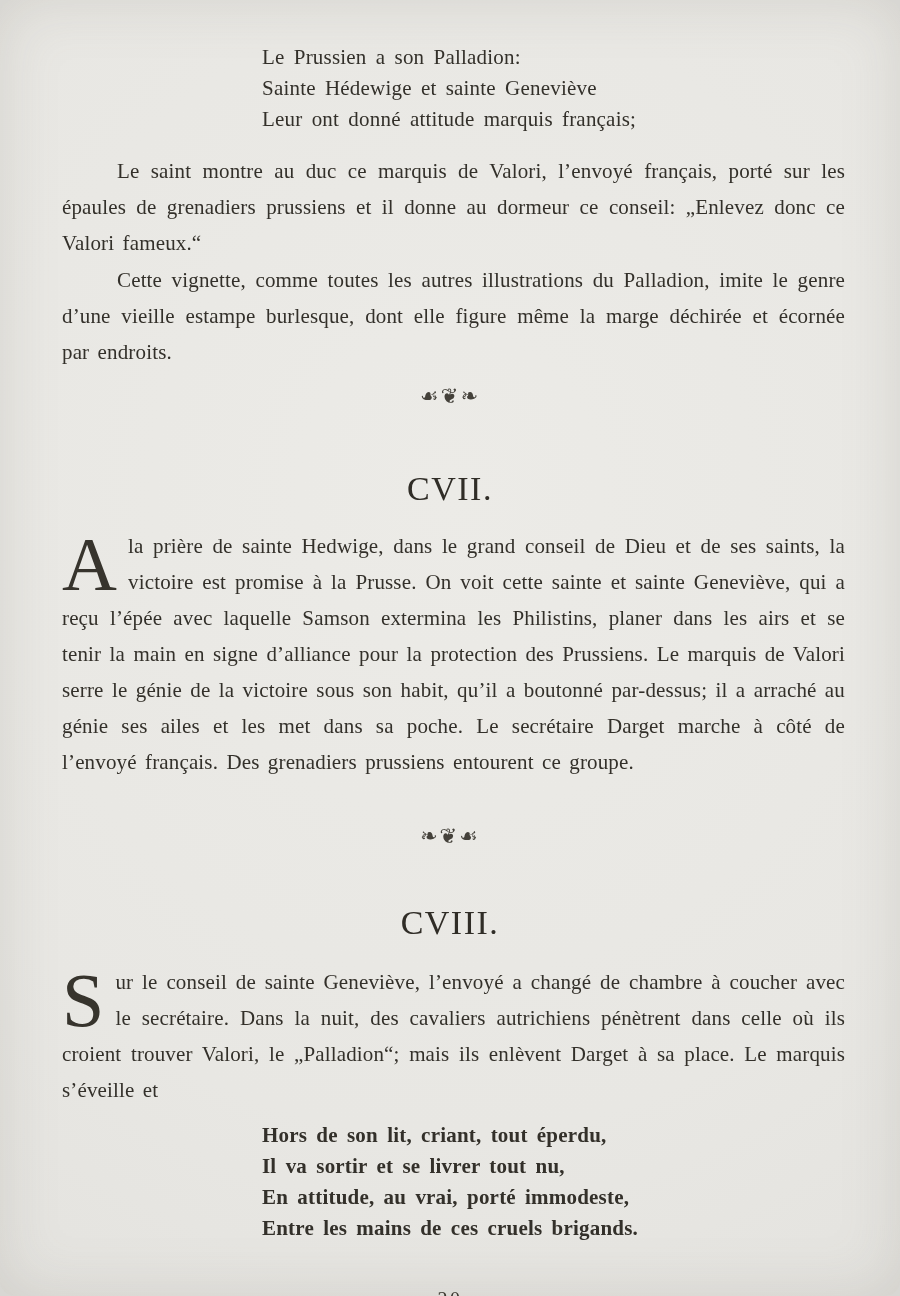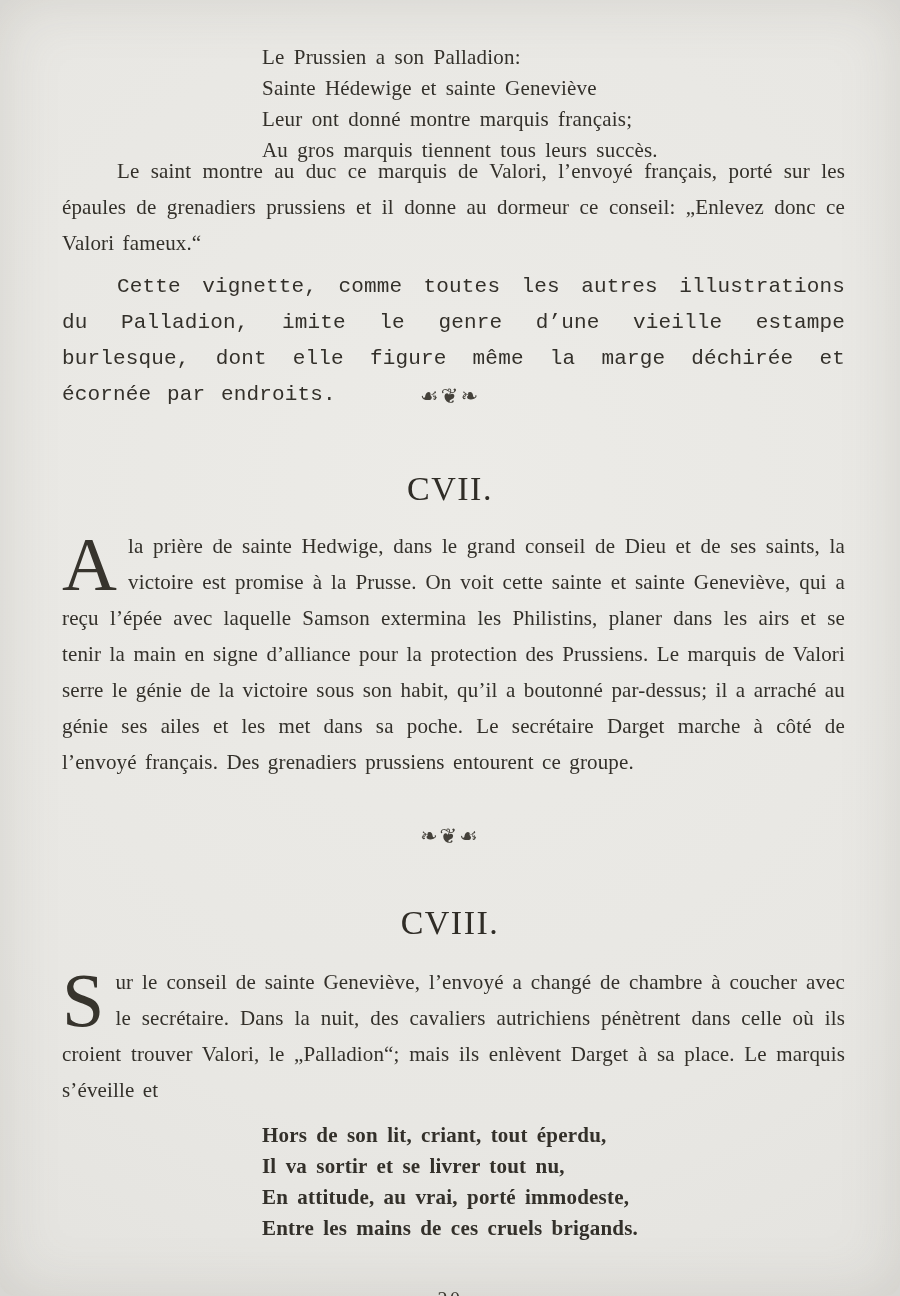--- a/index.html
+++ b/index.html
@@ -31,21 +31,21 @@
   }
   .para {
     font-size: 21px;
     line-height: 36px;
     text-align: justify;
     word-spacing: 0.14em;
     letter-spacing: 0.15px;
     margin: 0;
   }
   .para.indent { text-indent: 55px; }
-  .para + .para { margin-top: 8px; font-family: Liberation Mono, monospace; }
+  .para + .para { margin-top: 1px; }
   .column {
     left: 62px;
     width: 783px;
   }
   .centered {
     left: 0;
     width: 900px;
     text-align: center;
   }
   .ornament {
@@ -83,22 +83,21 @@
   }
 </style>
 </head>
 <body>
 
 <div class="page">
 
   <div class="abs verse" style="left:262px; top:42px;">
     <div>Le Prussien a son Palladion:</div>
     <div>Sainte Hédewige et sainte Geneviève</div>
-    <div>Leur ont donné montre marquis français;</div>
-    <div>Au gros marquis tiennent tous leurs succès.</div>
+    <div>Leur ont donné attitude marquis français;</div>
   </div>
 
   <div class="abs column" style="top:153px;">
     <p class="para indent">Le saint montre au duc ce marquis de Valori, l’envoyé français, porté sur les épaules de grenadiers prussiens et il donne au dormeur ce conseil: „Enlevez donc ce Valori fameux.“</p>
     <p class="para indent">Cette vignette, comme toutes les autres illustrations du Palladion, imite le genre d’une vieille estampe burlesque, dont elle figure même la marge déchirée et écornée par endroits.</p>
   </div>
 
   <div class="abs centered ornament" style="top:384px;">☙❦❧</div>
 
   <h2 class="abs centered section-heading" style="top:470px;">CVII.</h2>

